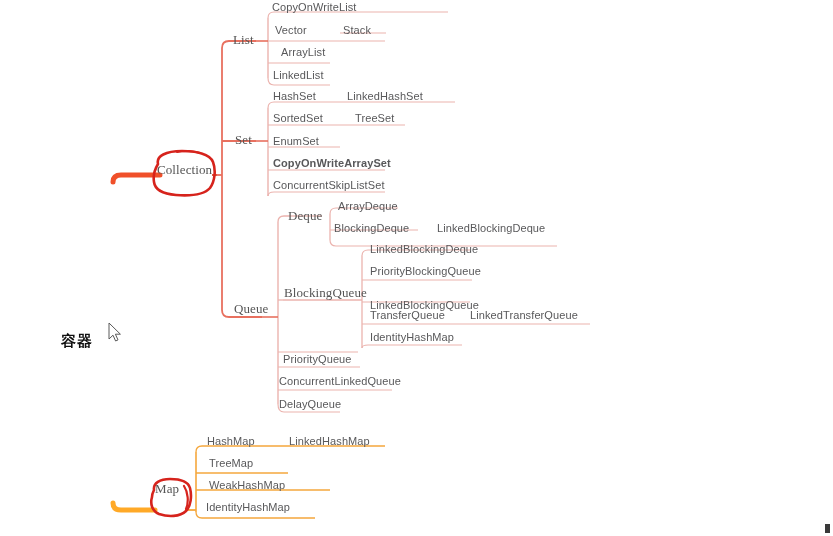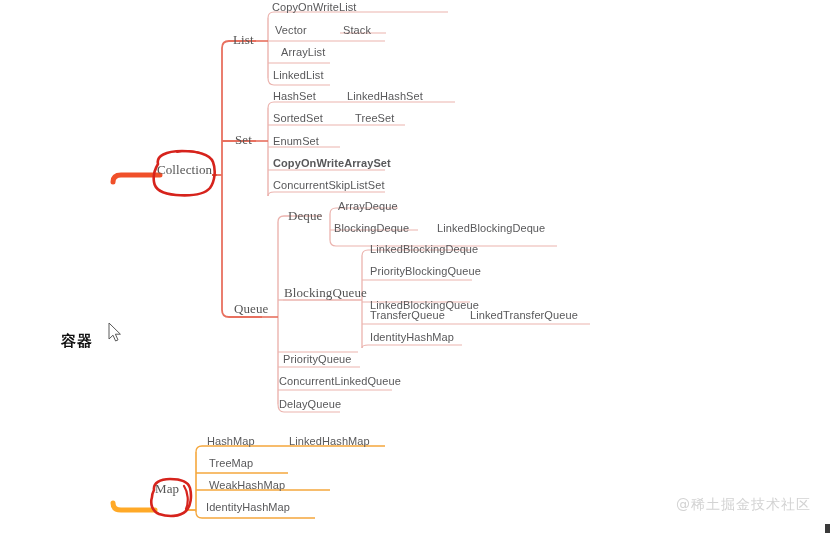--- a/index.html
+++ b/index.html
@@ -184,16 +184,15 @@
   <div class="node leaf" style="left:207px;top:435px;">HashMap</div>
   <div class="node leaf" style="left:289px;top:435px;">LinkedHashMap</div>
   <div class="node leaf" style="left:209px;top:457px;">TreeMap</div>
   <div class="node leaf" style="left:209px;top:479px;">WeakHashMap</div>
   <div class="node leaf" style="left:206px;top:501px;">IdentityHashMap</div>
 
   <svg id="cursor" viewBox="0 0 14 22">
     <path d="M1,1 L1,17 L5,13.2 L7.6,19 L10,17.9 L7.4,12.2 L12.4,12.2 Z" fill="#ffffff" stroke="#5a5a5a" stroke-width="1"></path>
   </svg>
 
-  <div id="watermark">@稀土掘金技术社区</div>
   <div id="corner-mark"></div>
 
 </div>
 
 </body></html>

